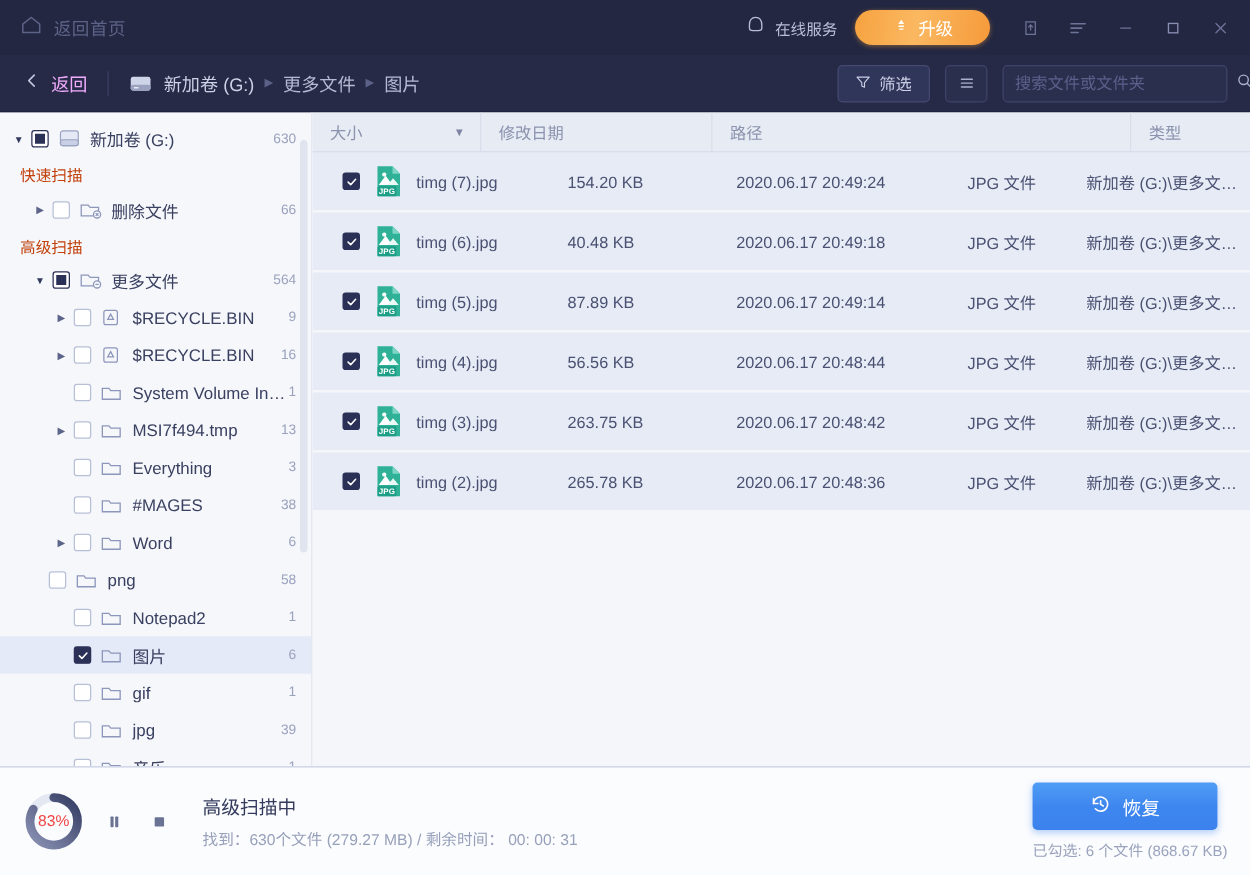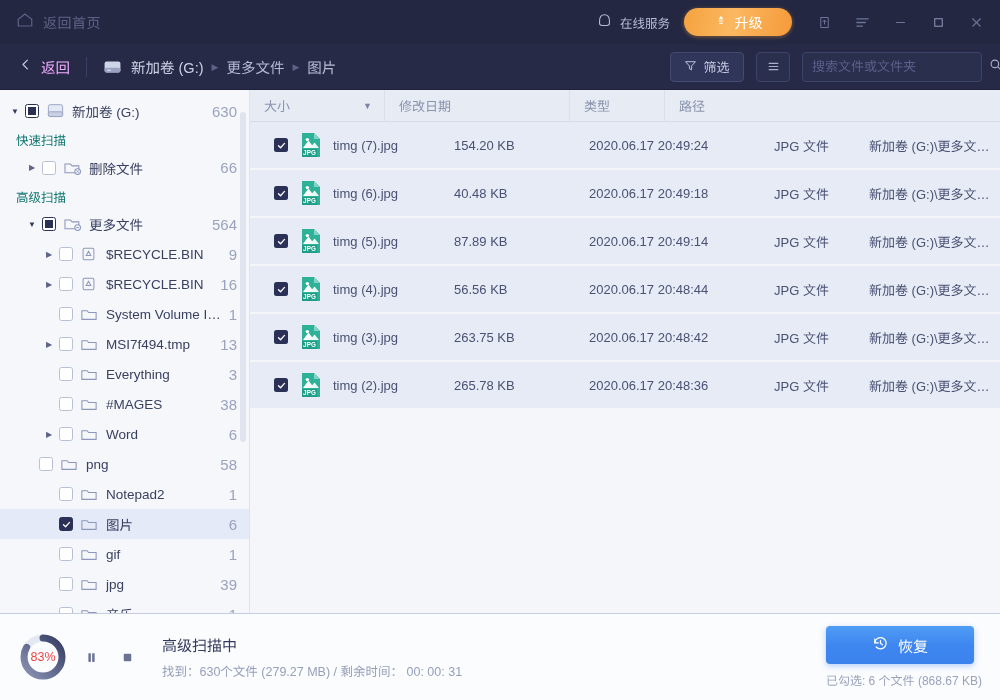--- a/index.html
+++ b/index.html
@@ -97,23 +97,23 @@
   }
   .cb.checked { background: #2b3156; border-color: #2b3156; }
   .cb.partial { background: #fff; border-color: #2b3156; }
   .cb.partial::after { content: ""; width: 8px; height: 8px; background: #2b3156; }
   .cb.checked svg { display: block; }
   .ic { width: 19px; flex: 0 0 19px; margin-right: 7px; display: flex; align-items: center; }
   .lbl {
     flex: 1; font-size: 13.5px; color: #3a4060;
     white-space: nowrap; overflow: hidden; text-overflow: ellipsis;
   }
-  .cnt { font-size: 15px; color: #9aa2bd; margin-left: 2px; flex: 0 0 auto; }
+  .cnt { font-size: 11px; color: #9aa2bd; margin-left: 2px; flex: 0 0 auto; }
   .grouphdr {
-    font-size: 12.5px; color: #0f766e; padding: 9px 0 5px 16px; line-height: 1;
+    font-size: 12.5px; color: #c2410c; padding: 9px 0 5px 16px; line-height: 1;
   }
   .side-scroll {
     position: absolute; right: 3px; top: 22px; width: 6px; height: 330px;
     background: #dfe4ee; border-radius: 3px; cursor: pointer;
   }
 
   
   .listpane {
     position: absolute; top: 90px; left: 250px; width: 750px; height: 523px;
     background: #f4f6fa; overflow: hidden;
@@ -506,25 +506,25 @@
 
   <div class="listpane">
     <div class="thead" id="thead">
         <div class="th c-size">
           <span>大小</span>
           <span class="sort-caret">▼</span>
         </div>
         <div class="th c-date">
           <span>修改日期</span>
         </div>
+        <div class="th c-path">
+          <span>路径</span>
+        </div>
         <div class="th c-type">
           <span>类型</span>
-        </div>
-        <div class="th c-path">
-          <span>路径</span>
         </div>
       </div>
     <div class="rowsbox" id="rowsbox">
         <div class="frow">
           <div class="fc c-name">
             <span class="rcb">
               <svg width="9" height="9" viewBox="0 0 24 24" fill="none" stroke="#fff" stroke-width="3.4" stroke-linecap="round" stroke-linejoin="round">
                 <path d="M4 12.5 L9.5 18 L20 6.5"></path>
               </svg>
             </span>

